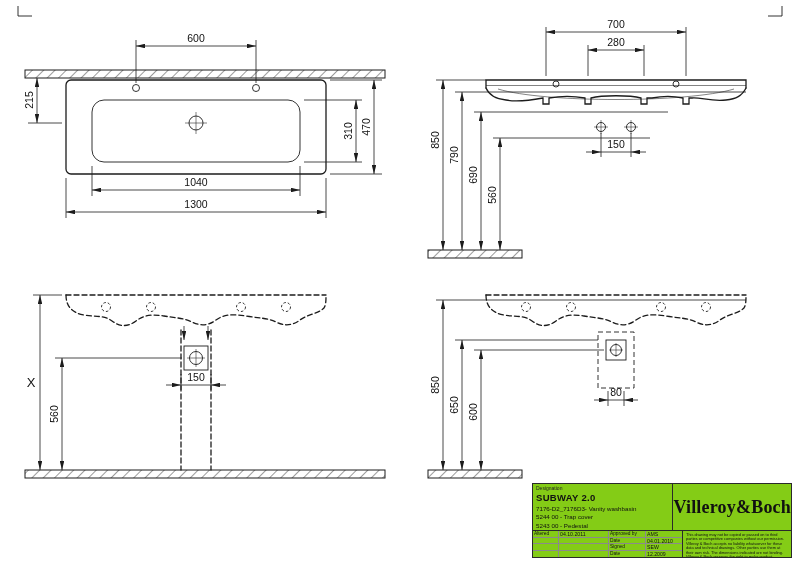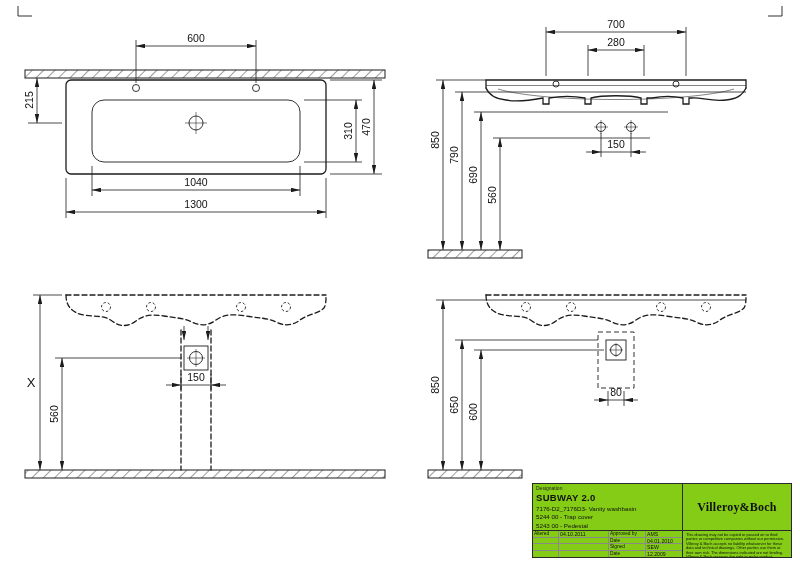--- a/index.html
+++ b/index.html
@@ -20,21 +20,21 @@
 
   
   .titleblock{position:absolute;left:532px;top:483px;width:260px;height:75px;
     border:1px solid #2a2a2a;box-sizing:border-box;display:flex;flex-direction:column;background:#84cc16;color:#111;}
   .tb-top{display:flex;height:46px;border-bottom:1px solid #2a2a2a;}
   .tb-desig{width:150px;border-right:1px solid #2a2a2a;padding:1px 3px;box-sizing:border-box;overflow:hidden;}
   .tb-desig-label{font-size:5px;color:#222;}
   .tb-product{font-size:9.5px;font-weight:bold;letter-spacing:.3px;margin:1px 0 2px;}
   .tb-item{font-size:6.2px;line-height:1.35;white-space:nowrap;}
   .tb-brand{flex:1;display:flex;align-items:center;justify-content:center;
-    font-family:"Liberation Serif",serif;font-weight:bold;font-size:12px;letter-spacing:.2px;}
+    font-family:"Liberation Serif",serif;font-weight:bold;font-size:18px;letter-spacing:.2px;}
   .tb-bottom{display:flex;flex:1;min-height:0;}
   .tb-grid{width:150px;border-right:1px solid #2a2a2a;box-sizing:border-box;display:grid;
     grid-template-columns:26px 50px 37px 1fr;grid-auto-rows:1fr;font-size:4.8px;}
   .tb-grid>div{border-right:1px solid #8a8a8a;border-bottom:1px solid #8a8a8a;
     padding:0 1px;overflow:hidden;white-space:nowrap;line-height:6.5px;}
   .tb-grid>div:nth-child(4n){border-right:none;}
   .tb-grid>div:nth-last-child(-n+4){border-bottom:none;}
   .tb-val{font-size:5.2px;}
   .tb-legal{flex:1;font-size:3.9px;line-height:1.12;padding:2px 3px;overflow:hidden;}
 </style>

